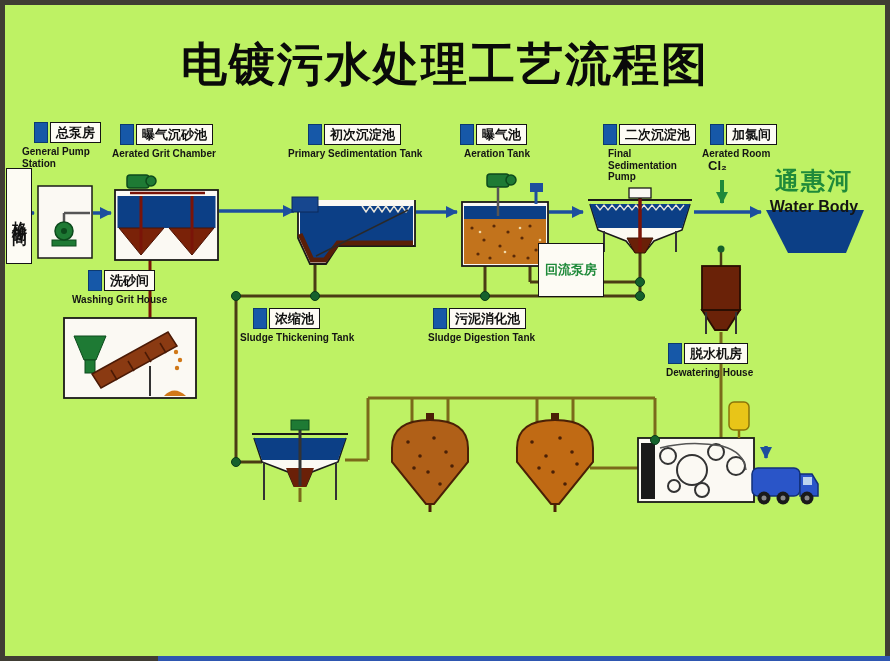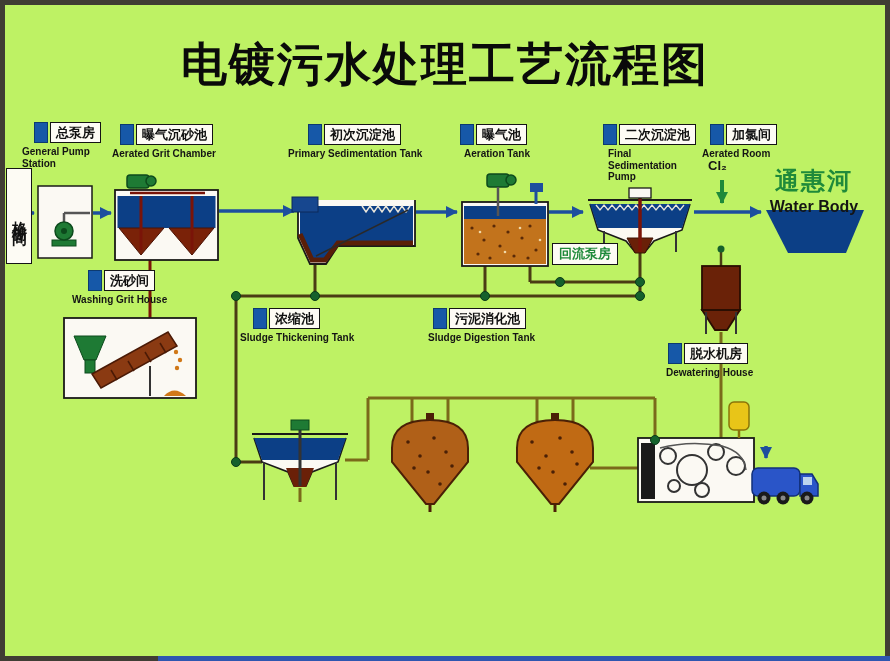--- a/index.html
+++ b/index.html
@@ -30,23 +30,23 @@
   }
   .vbox {
     position:absolute; left:6px; top:168px; width:26px; height:96px;
     border:1.5px solid #141414; background:#fdfbf4;
     writing-mode:vertical-rl; text-orientation:upright;
     font-weight:bold; font-size:15px; color:#111;
     display:flex; align-items:center; justify-content:center; letter-spacing:5px;
     font-family:"DejaVu Sans",sans-serif;
   }
   .greenbox {
-    position:absolute; left:552px; top:243px;
+    position:absolute; left:538px; top:243px;
     border:1.5px solid #141414; background:#fdfbf4; color:#1f8a3a;
-    font-weight:bold; font-size:13px; padding:1px 6px;
+    font-weight:bold; font-size:13px; padding:17px 6px;
     font-family:"DejaVu Sans",sans-serif;
   }
   .river-label { position:absolute; left:762px; top:156px; width:104px; text-align:center;margin-top:9px; }
   .river-cn { font-size:24px; font-weight:900; color:#1f8a3a; letter-spacing:2px; font-family:"DejaVu Sans",sans-serif; }
   .river-en { font-size:16px; font-weight:bold; color:#141414; margin-top:1px; }
   .cl2 { position:absolute; left:708px; top:158px; font-size:13px; font-weight:bold; color:#141414; }
   .footer-cn {
     position:absolute; left:42px; top:566px; font-size:33px; font-weight:900;
     color:#2f9140; letter-spacing:2px; text-shadow:1.5px 1.5px 0 rgba(20,90,40,0.45);
     font-family:"DejaVu Sans",sans-serif;

